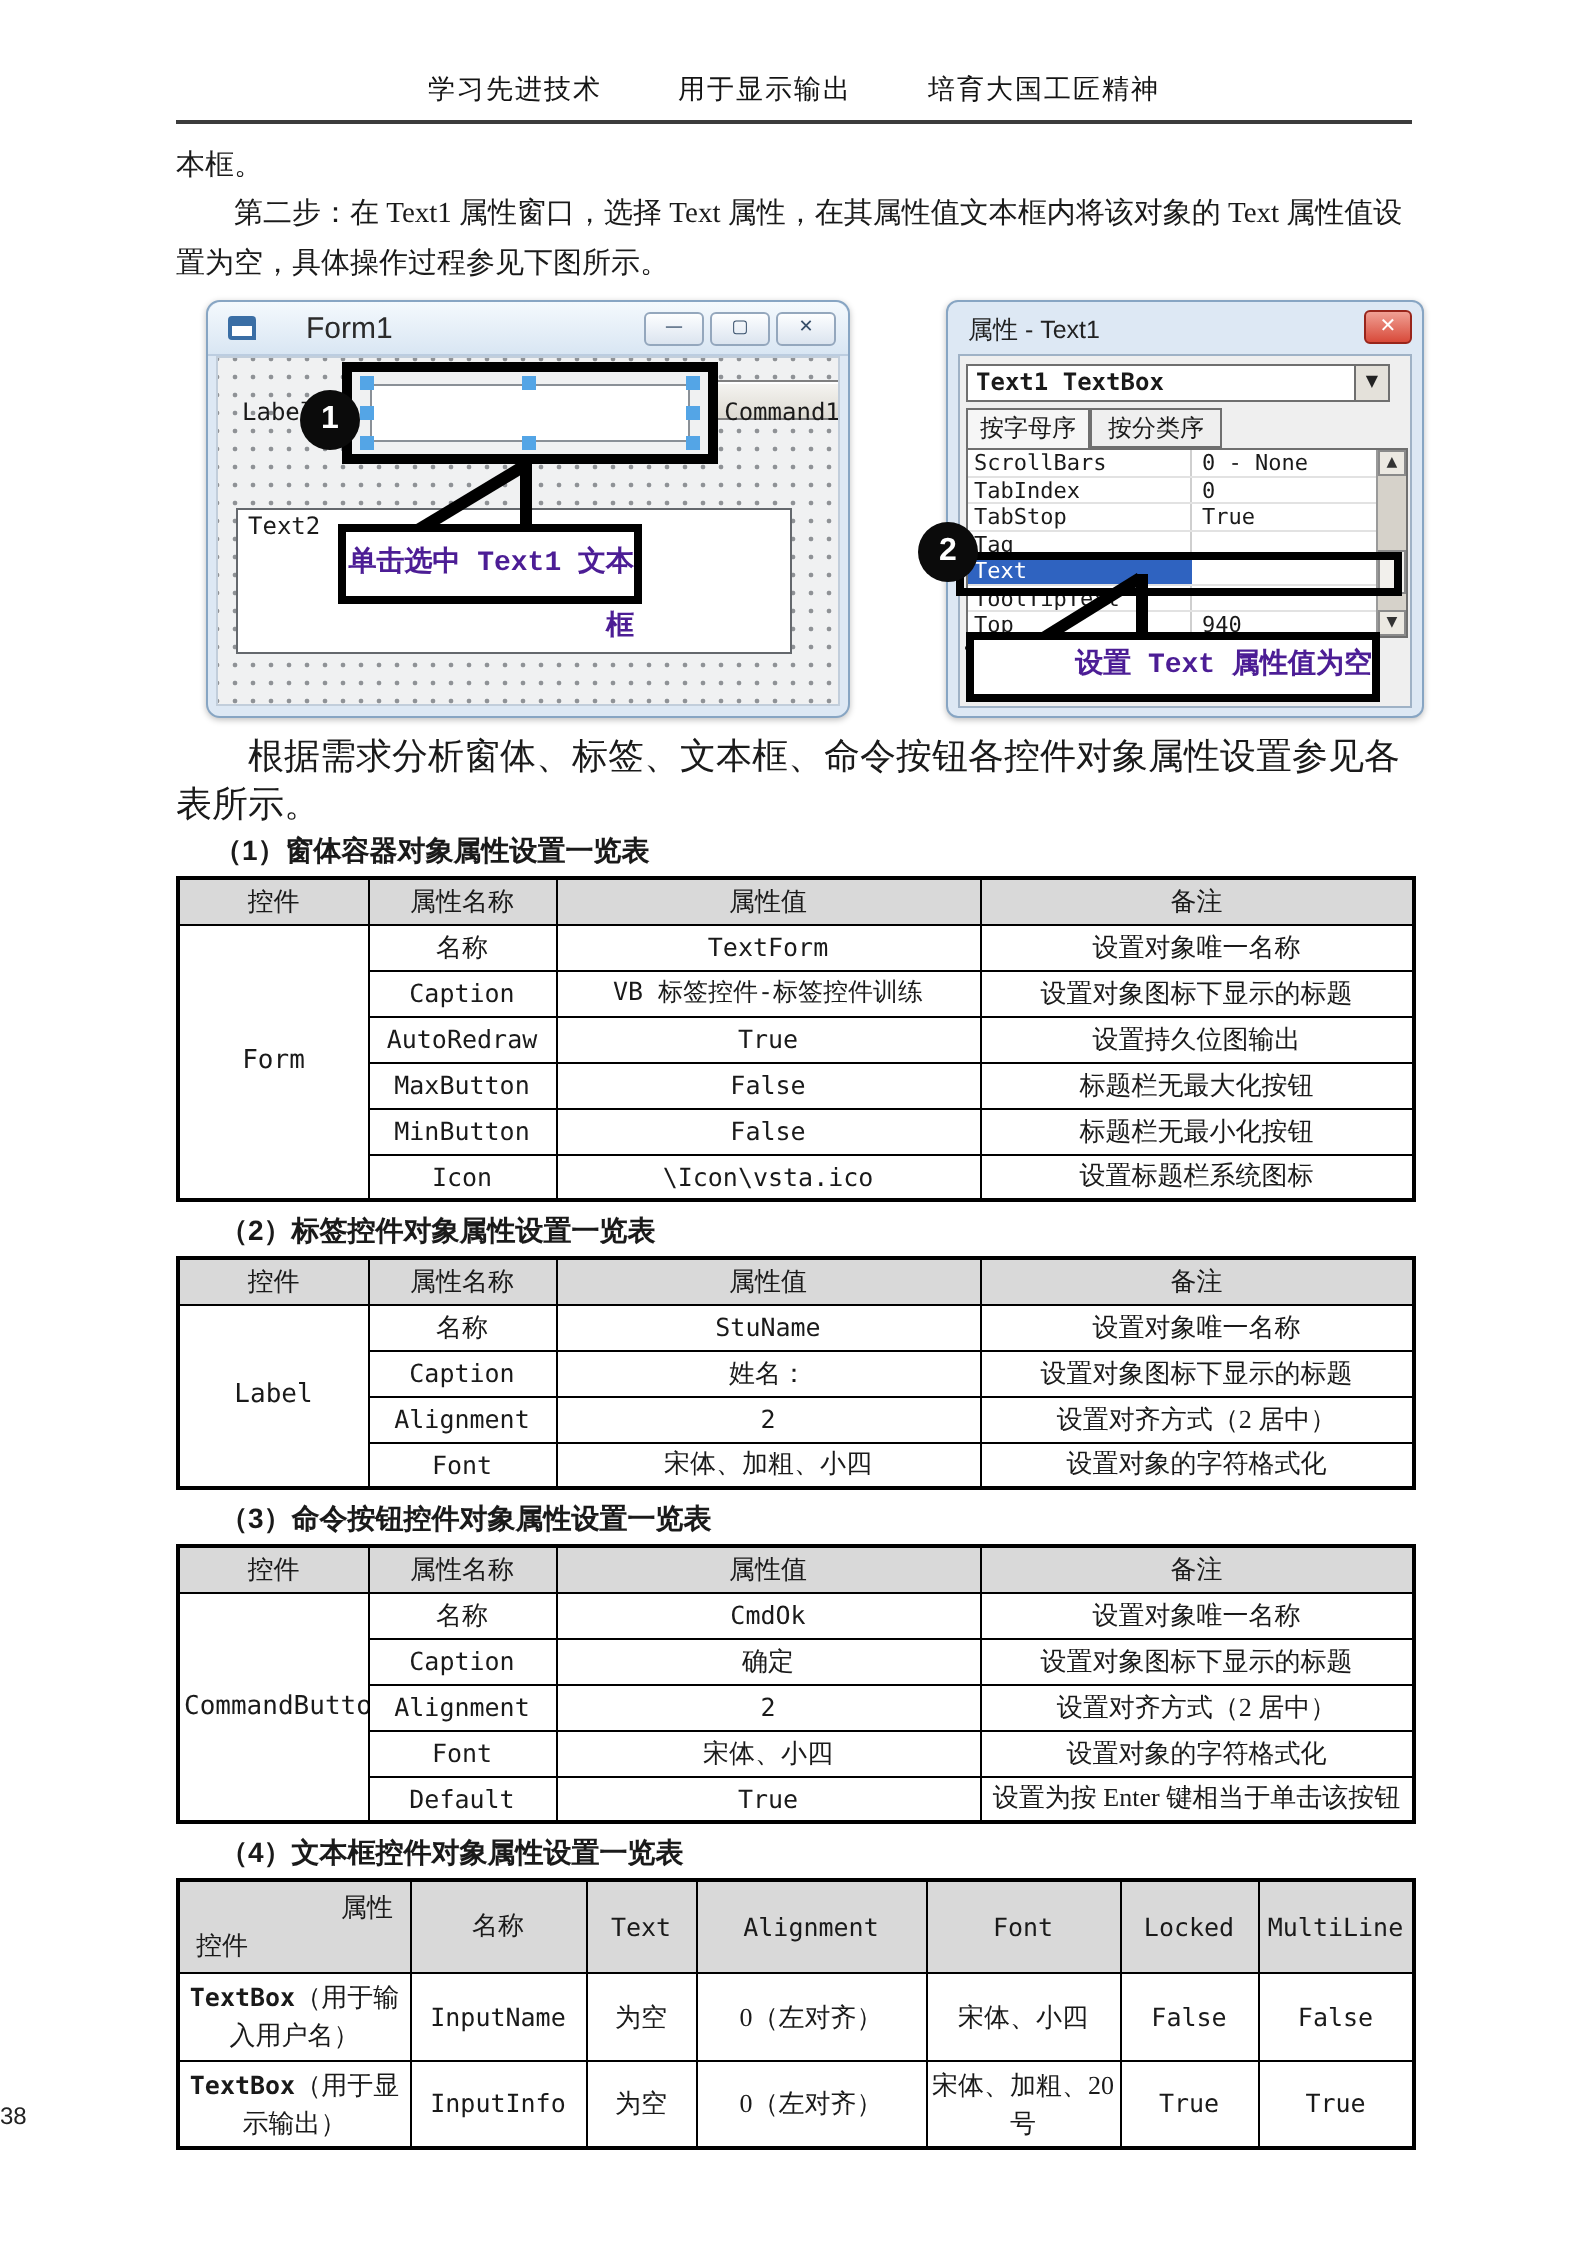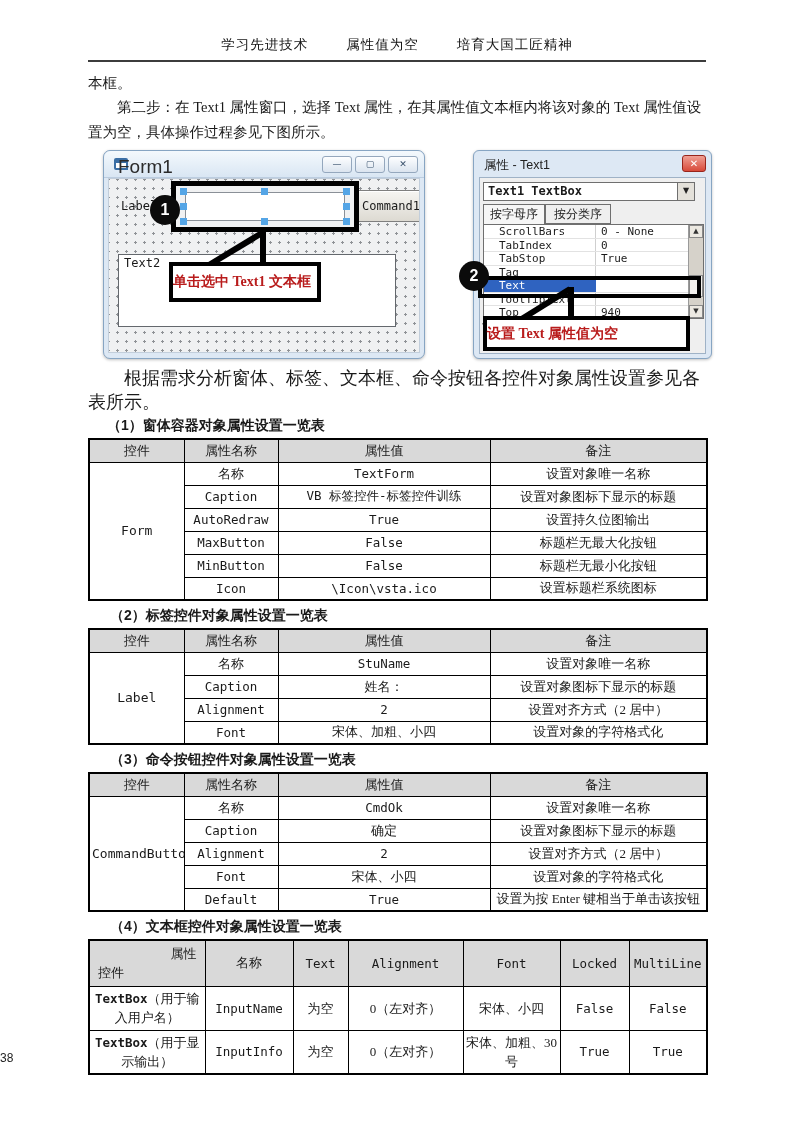--- a/index.html
+++ b/index.html
@@ -29,48 +29,48 @@
 
   
   .fig-form { left:0; width:322px; height:209px; border:1px solid #87a5c3;
     border-radius:7px; background:#dde8f4; box-shadow:0 1px 3px rgba(0,0,0,.25); }
   .ftitle { position:absolute; left:0; top:0; right:0; height:27px;
     background:linear-gradient(#f4f9fd,#d9e6f3); border-radius:7px 7px 0 0;
     border-bottom:1px solid #bccde0; }
   .form-ico { position:absolute; left:10px; top:7px; width:14px; height:12px;
     border:2px solid #3a6ea5; background:#fff; border-radius:2px 2px 0 2px; }
   .form-ico:before { content:""; position:absolute; left:0; top:0; right:0; height:3px; background:#3a6ea5; }
-  .ftitle .t { position:absolute; left:14px; top:5px; font-size:19px; color:#2b2b2b;
+  .ftitle .t { position:absolute; left:49px; top:5px; font-size:15px; color:#2b2b2b;
     font-family:"Liberation Sans",sans-serif; }
   .wbtns { position:absolute; right:6px; top:5px; display:flex; gap:3px; }
   .wbtn { width:30px; height:17px; border:1px solid #94a7bd; border-radius:3px;
     background:linear-gradient(#fdfeff,#dbe4ef); font-size:9px; line-height:15px;
     text-align:center; color:#38506b; font-family:"DejaVu Sans",sans-serif; }
   .fclient { position:absolute; left:4px; right:4px; top:27px; bottom:5px;
     background-color:#f0f1f2;
     background-image:radial-gradient(#8f9296 1px, transparent 1.35px);
     background-size:9px 9px; background-position:4px 5px;
     border:1px solid #c2cedb; overflow:hidden; }
   .label1 { position:absolute; left:12px; top:20px; font-size:12px; }
   .selframe { position:absolute; left:62px; top:2px; width:188px; height:51px;
     border:5px solid #000; background:#f0f1f2; z-index:3; }
   .seltext { position:absolute; left:9px; right:9px; top:6px; bottom:6px;
     background:#fff; border:1px solid #8a9097; }
   .hd { position:absolute; width:7px; height:7px; background:#54a5e6; z-index:4; }
-  .cmd1 { position:absolute; left:246px; top:11px; width:72px; height:32px;
+  .cmd1 { position:absolute; left:246px; top:11px; width:72px; height:20px;
     background:linear-gradient(#f6f5f2,#dddad2); border:1px solid #7f7f7f;
     box-shadow:inset 1px 1px 0 #fff; font-size:12px; text-align:center;
     line-height:30px; z-index:1; }
   .text2box { position:absolute; left:9px; top:75px; width:278px; height:73px;
     background:#fff; border:1px solid #64686d; z-index:2; font-size:12px;
     padding:1px 5px; }
   .tailsvg { position:absolute; left:0; top:0; z-index:4; pointer-events:none; }
   .callout { position:absolute; border:4px solid #000; background:#fff;
-    font-family:Liberation Serif, serif; font-weight:bold; color:#b91c1c;
-    text-align:left; z-index:5; }
+    font-family:Liberation Mono, monospace; font-weight:bold; color:#4c1d95;
+    text-align:right; z-index:5; }
   .co1 { left:60px; top:83px; width:152px; height:40px; font-size:14px; line-height:32px; }
   .badge { position:absolute; width:30px; height:30px; border-radius:50%;
     background:#0b0b0b; color:#fff; font-family:"Liberation Sans",sans-serif;
     font-weight:bold; font-size:16px; text-align:center; line-height:30px; z-index:6; }
   .b1 { left:41px; top:16px; }
 
   
   .fig-props { left:370px; width:239px; height:209px; border:1px solid #87a5c3;
     border-radius:6px; background:#dde8f4; box-shadow:0 1px 3px rgba(0,0,0,.25); }
   .ptitle { position:absolute; left:10px; top:6px; font-size:12.5px; color:#222;
@@ -89,21 +89,21 @@
     line-height:16px; text-align:center; color:#222; font-weight:normal;
     font-family:"DejaVu Sans",sans-serif; }
   .tab { position:absolute; top:53px; height:20px; border:1px solid #6f6f6f;
     background:#efefef; font-size:12px; text-align:center; line-height:18px; }
   .tab1 { left:9px; width:62px; border-bottom:none; background:#f6f6f6; z-index:2; }
   .tab2 { left:71px; width:66px; z-index:1; }
   .pgrid { position:absolute; left:9px; top:73px; width:221px; height:95px;
     background:#fff; border:1px solid #6f6f6f; overflow:hidden; z-index:1; }
   .prow { position:relative; height:13.5px; font-size:11px; line-height:13px;
     border-bottom:1px solid #e2e2e2; }
-  .pname { position:absolute; left:0; top:0; bottom:0; width:112px; padding-left:15px;
+  .pname { position:absolute; left:0; top:0; bottom:0; width:112px; padding-left:3px;
     border-right:1px solid #cfcfcf; overflow:hidden; }
   .pval { position:absolute; left:113px; right:15px; top:0; bottom:0; padding-left:4px; overflow:hidden; }
   .prow.sel .pname { background:#2f63c0; color:#fff; border-right-color:#2f63c0; }
   .pscroll { position:absolute; right:0; top:0; bottom:0; width:15px;
     background:#d6d2ca; border-left:1px solid #9a9a9a; }
   .sbtn { position:absolute; left:0; right:0; height:13px; background:#ece9e2;
     border:1px solid #8a8a8a; font-size:7px; text-align:center; line-height:11px;
     color:#333; font-family:"DejaVu Sans",sans-serif; }
   .sup { top:0; } .sdown { bottom:0; }
   .sthumb { position:absolute; left:0; right:0; top:50px; height:22px;
@@ -141,21 +141,21 @@
   .pagenum { position:absolute; left:0; right:0; top:1051px; text-align:left;
     font-size:12px; font-family:"Liberation Sans",sans-serif; color:#222; }
 </style>
 </head>
 <body>
 
 <div class="content">
 
   <div class="doc-header">
     <span>学习先进技术</span>
-    <span>属性值为空</span>
+    <span>用于显示输出</span>
     <span>培育大国工匠精神</span>
   </div>
 
   <div class="p1">本框。</div>
   <div class="p2">第二步：在 Text1 属性窗口，选择 Text 属性，在其属性值文本框内将该对象的 Text 属性值设置为空，具体操作过程参见下图所示。</div>
 
   <div class="figs">
 
     <div class="fig fig-form">
       <div class="ftitle">
@@ -433,21 +433,21 @@
         <td>0（左对齐）</td>
         <td>宋体、小四</td>
         <td class="latin">False</td>
         <td class="latin">False</td>
       </tr>
       <tr>
         <td class="ctrl4"><span class="en">TextBox</span><span>（用于显示输出）</span></td>
         <td class="latin">InputInfo</td>
         <td>为空</td>
         <td>0（左对齐）</td>
-        <td>宋体、加粗、30 号</td>
+        <td>宋体、加粗、20 号</td>
         <td class="latin">True</td>
         <td class="latin">True</td>
       </tr>
     </tbody>
   </table>
 
 </div>
 
 <div class="pagenum">38</div>
 

